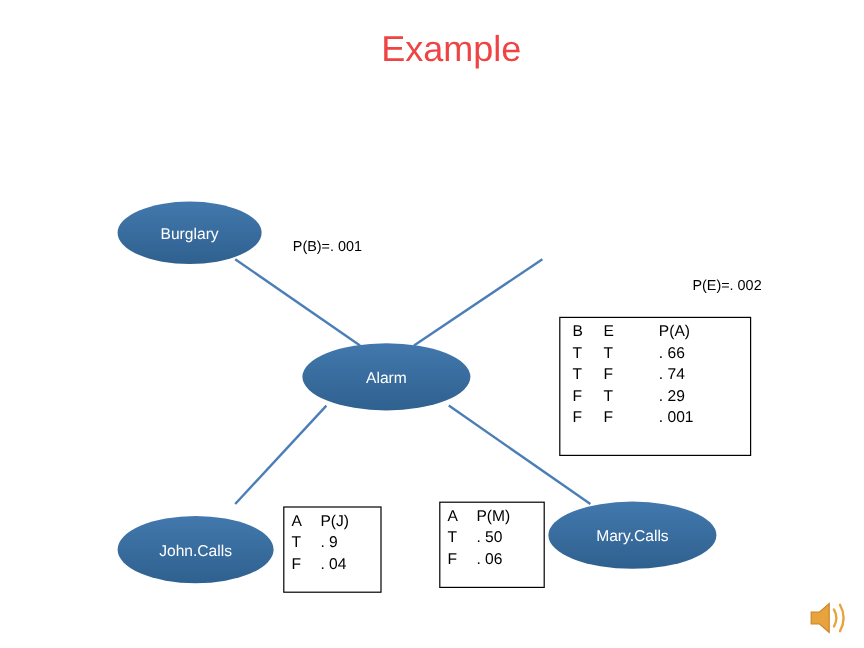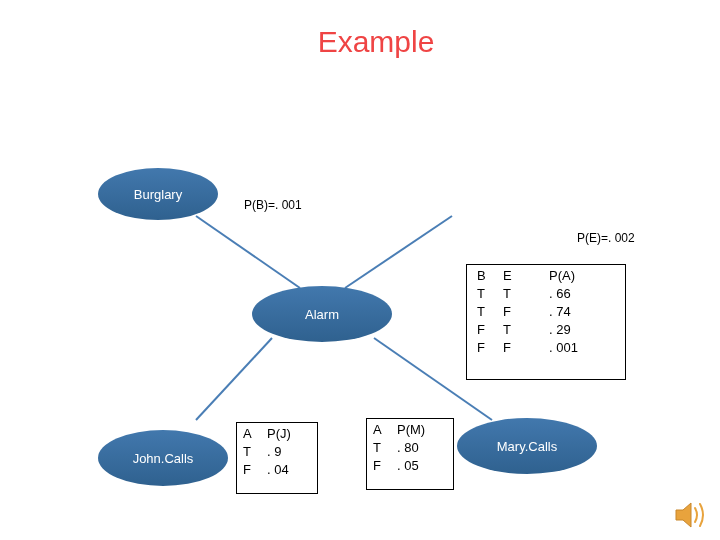--- a/index.html
+++ b/index.html
@@ -201,25 +201,25 @@
 
   <div class="cpt" id="cpt-mary">
     <table>
       <tbody>
           <tr>
         <td class="c1">A</td>
         <td>P(M)</td>
       </tr>
       <tr>
         <td class="c1">T</td>
-        <td>. 80</td>
-      </tr>
-      <tr>
-        <td class="c1">F</td>
-        <td>. 05</td>
+        <td>. 50</td>
+      </tr>
+      <tr>
+        <td class="c1">F</td>
+        <td>. 06</td>
       </tr>
     </tbody>
       </table>
   </div>
 
   <svg id="speaker-icon" viewBox="0 0 40 34">
     <path d="M4 12 L11 12 L19 5 L19 29 L11 22 L4 22 Z" fill="#E8A33D" stroke="#C8862A" stroke-width="1"></path>
     <path d="M23 10 Q27 17 23 24" fill="none" stroke="#E8A33D" stroke-width="2" stroke-linecap="round"></path>
     <path d="M28 6 Q34 17 28 28" fill="none" stroke="#E8A33D" stroke-width="2" stroke-linecap="round"></path>
   </svg>

